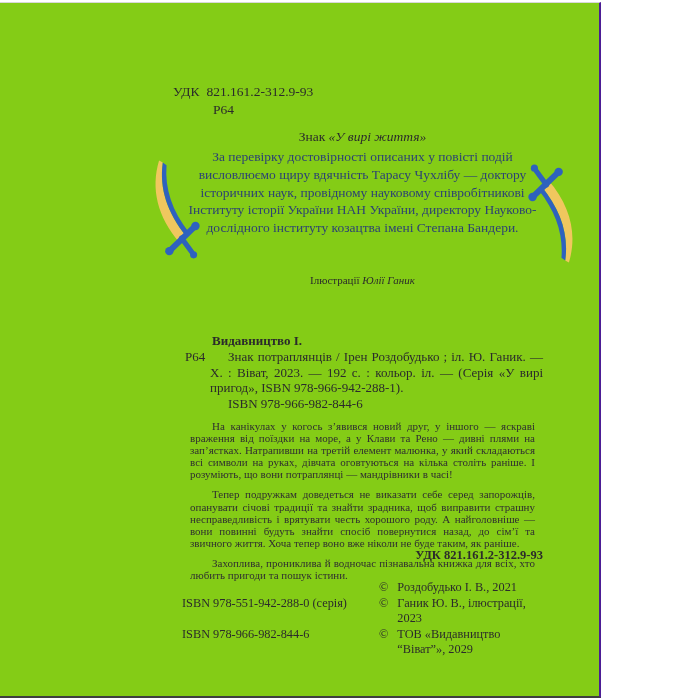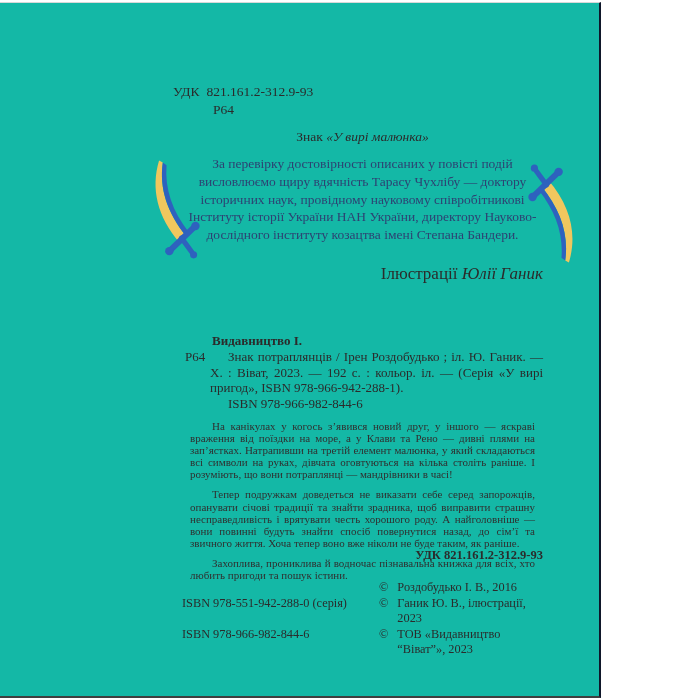--- a/index.html
+++ b/index.html
@@ -4,42 +4,42 @@
 <style>
   html,body{margin:0;padding:0;}
   body{
     width:700px;height:700px;position:relative;overflow:hidden;
     background:#ffffff;
     font-family:"Liberation Serif", serif;
     color:var(--ink,#2b2b2b);
   }
   .scan-page{
     position:absolute;left:0;top:2px;width:599px;height:693px;
-    background:#14b8a6;
+    background:#84cc16;
     border-top:1px solid #d8d8d8;
-    border-right:2px solid #0f172a;
+    border-right:2px solid #4c1d95;
     border-bottom:2px solid #3f3f3f;
     text-decoration:underline;
   }
   .italic{font-style:italic;}
   .udk-top{position:absolute;left:173px;top:80px;font-size:13.5px;line-height:18px;}
   .udk-top .udk-label{margin-right:7px;}
   .udk-top .code-line{margin-left:40px;}
   .series{position:absolute;left:182px;top:126px;width:361px;text-align:center;font-size:13.5px;}
   .ack{
-    position:absolute;left:182px;top:152px;width:361px;
+    position:absolute;left:182px;top:145px;width:361px;
     text-align:center;font-size:13.5px;line-height:17.8px;
     color:var(--ack_navy,#2d4373);
   }
   .saber{position:absolute;width:56px;height:110px;}
   .saber svg{display:block;width:100%;height:100%;}
   .saber-left{left:146px;top:153px;}
   .saber-right{left:526px;top:154px;}
   .saber-right svg{transform:rotate(180deg);}
-  .illustrations{position:absolute;left:182px;top:261px;width:361px;text-align:right;font-size:17px;}
+  .illustrations{position:absolute;left:182px;top:271px;width:361px;text-align:center;font-size:11px;}
   .catalog{position:absolute;left:185px;top:330px;width:358px;font-size:13px;line-height:15.8px;}
   .catalog-author{margin:0 0 0 27px;font-weight:bold;}
   .catalog-body{position:relative;padding-left:25px;}
   .catalog-code{position:absolute;left:0;top:0;}
   .catalog-desc{margin:0;text-indent:18px;text-align:justify;}
   .catalog-isbn{margin:0 0 0 43px;}
   .annotation{
     position:absolute;left:182px;top:409px;width:361px;
     font-size:11px;line-height:12.1px;text-align:justify;color:#303030;
   }
@@ -57,21 +57,21 @@
 </head>
 <body style="--accent_blue: #2e62be; --accent_yellow: #f0c75e; --ack_navy: #2d4373; --ink: #2b2b2b;">
 
 <div class="scan-page">
 
   <div class="udk-top">
     <div><span class="udk-label">УДК</span><span>821.161.2-312.9-93</span></div>
     <div class="code-line">Р64</div>
   </div>
 
-  <div class="series"><span>Знак </span><span class="italic">«У вирі малюнка»</span></div>
+  <div class="series"><span>Знак </span><span class="italic">«У вирі життя»</span></div>
 
   <div class="saber saber-left">
     <svg viewBox="0 0 60 112" xmlns="http://www.w3.org/2000/svg">
       <path d="M14,2 C5,32 12,62 36,90 L43,83 C23,58 14,32 18,4 Z" fill="var(--accent_yellow,#f0c75e)"></path>
       <path d="M18,4 C14,32 23,58 43,83 L46,79 C28,56 20,32 22,7 Z" fill="var(--accent_blue,#2e62be)"></path>
       <path d="M25,99 L53,72" stroke="var(--accent_blue,#2e62be)" stroke-width="6.5" stroke-linecap="round" fill="none"></path>
       <circle cx="25" cy="99" r="4.5" fill="var(--accent_blue,#2e62be)"></circle>
       <circle cx="53" cy="72" r="4.5" fill="var(--accent_blue,#2e62be)"></circle>
       <path d="M38,85 L49,100" stroke="var(--accent_blue,#2e62be)" stroke-width="5.5" stroke-linecap="round" fill="none"></path>
       <circle cx="51" cy="103" r="3.8" fill="var(--accent_blue,#2e62be)"></circle>
@@ -109,32 +109,32 @@
     <p>Захоплива, прониклива й водночас пізнавальна книжка для всіх, хто любить пригоди та пошук істини.</p>
   </div>
 
   <div class="udk-bottom">УДК 821.161.2-312.9-93</div>
 
   <div class="imprint">
     <div class="imprint-row">
       <span class="imprint-isbn"></span>
       <span class="imprint-copy">
           <span class="copy-sign">©</span>
-          <span>Роздобудько І. В., 2016</span>
+          <span>Роздобудько І. В., 2021</span>
         </span>
     </div>
     <div class="imprint-row">
       <span class="imprint-isbn">ISBN 978-551-942-288-0 (серія)</span>
       <span class="imprint-copy">
           <span class="copy-sign">©</span>
           <span>Ганик Ю. В., ілюстрації, 2023</span>
         </span>
     </div>
     <div class="imprint-row">
       <span class="imprint-isbn">ISBN 978-966-982-844-6</span>
       <span class="imprint-copy">
           <span class="copy-sign">©</span>
-          <span>ТОВ «Видавництво “Віват”», 2023</span>
+          <span>ТОВ «Видавництво “Віват”», 2029</span>
         </span>
     </div>
   </div>
 
 </div>
 
 </body></html>

